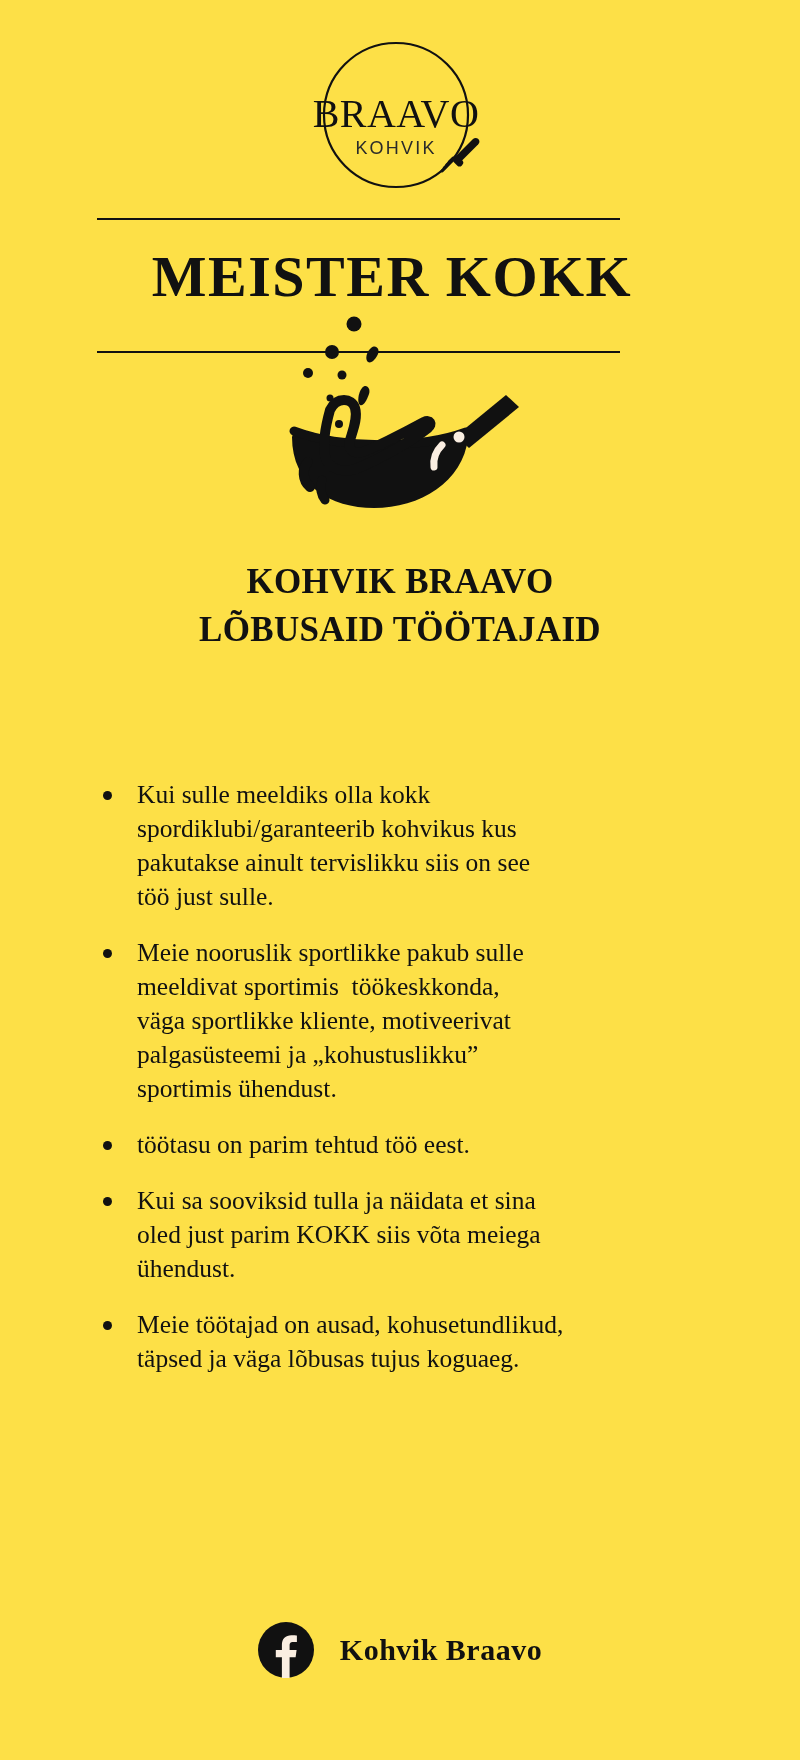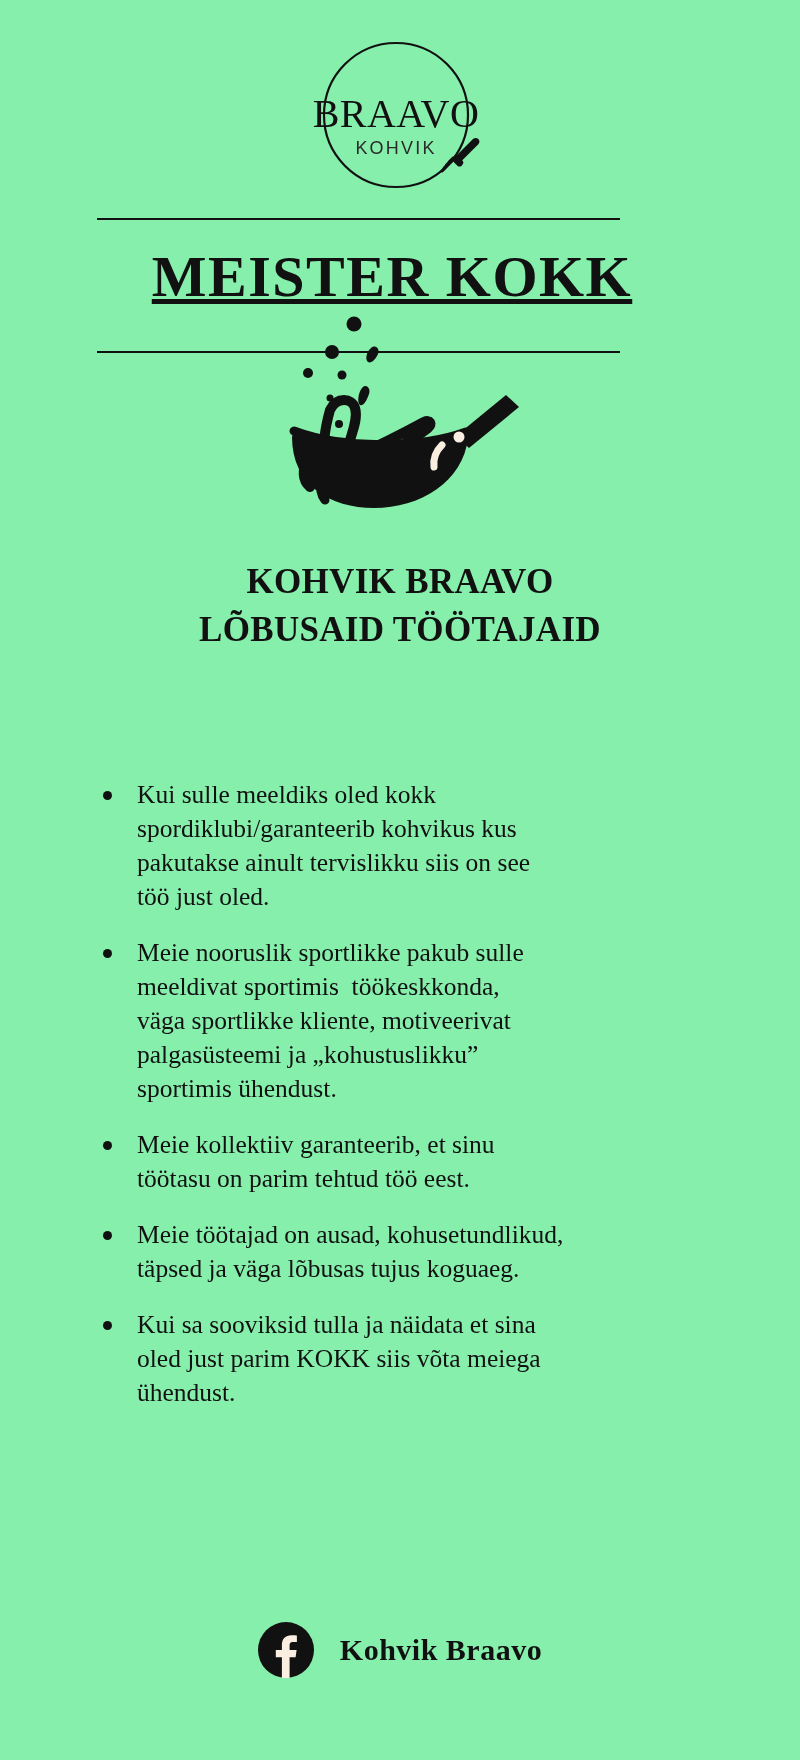--- a/index.html
+++ b/index.html
@@ -11,21 +11,21 @@
     height: 1760px;
     background: #FAEEE1;
     font-family: "Liberation Serif", serif;
     color: #111111;
     overflow: hidden;
   }
   .poster {
     position: relative;
     width: 800px;
     height: 1760px;
-    background: #86efac;
+    background: #fde047;
     box-sizing: border-box;
   }
 
   
   .logo-area {
     position: absolute;
     top: 34px;
     left: 0;
     width: 800px;
     height: 170px;
@@ -52,21 +52,20 @@
     left: 0;
     width: 784px;
     text-align: center;
     font-family: "Liberation Serif", serif;
     font-weight: bold;
     font-size: 58px;
     letter-spacing: 1.5px;
     line-height: 1;
     color: #111111;
     margin: 0;
-    text-decoration: underline;
   }
 
   
   .wok-area {
     position: absolute;
     top: 312px;
     left: 0;
     width: 800px;
     display: flex;
     justify-content: center;
@@ -217,56 +216,55 @@
 
   <h2 class="subheading">
     <span>KOHVIK BRAAVO</span>
     <span>LÕBUSAID TÖÖTAJAID</span>
   </h2>
 
   <ul class="bullets">
     <li class="bullet">
       <span class="bullet-dot"></span>
       <span class="bullet-text">
-        <span class="ln">Kui sulle meeldiks oled kokk</span>
+        <span class="ln">Kui sulle meeldiks olla kokk</span>
         <span class="ln">spordiklubi/garanteerib kohvikus kus</span>
         <span class="ln">pakutakse ainult tervislikku siis on see</span>
-        <span class="ln">töö just oled.</span>
+        <span class="ln">töö just sulle.</span>
       </span>
     </li>
     <li class="bullet">
       <span class="bullet-dot"></span>
       <span class="bullet-text">
         <span class="ln">Meie nooruslik sportlikke pakub sulle</span>
         <span class="ln">meeldivat sportimis  töökeskkonda,</span>
         <span class="ln">väga sportlikke kliente, motiveerivat</span>
         <span class="ln">palgasüsteemi ja „kohustuslikku”</span>
         <span class="ln">sportimis ühendust.</span>
       </span>
     </li>
     <li class="bullet">
       <span class="bullet-dot"></span>
       <span class="bullet-text">
-        <span class="ln">Meie kollektiiv garanteerib, et sinu</span>
         <span class="ln">töötasu on parim tehtud töö eest.</span>
-      </span>
-    </li>
-    <li class="bullet">
-      <span class="bullet-dot"></span>
-      <span class="bullet-text">
-        <span class="ln">Meie töötajad on ausad, kohusetundlikud,</span>
-        <span class="ln">täpsed ja väga lõbusas tujus koguaeg.</span>
       </span>
     </li>
     <li class="bullet">
       <span class="bullet-dot"></span>
       <span class="bullet-text">
         <span class="ln">Kui sa sooviksid tulla ja näidata et sina</span>
         <span class="ln">oled just parim KOKK siis võta meiega</span>
         <span class="ln">ühendust.</span>
+      </span>
+    </li>
+    <li class="bullet">
+      <span class="bullet-dot"></span>
+      <span class="bullet-text">
+        <span class="ln">Meie töötajad on ausad, kohusetundlikud,</span>
+        <span class="ln">täpsed ja väga lõbusas tujus koguaeg.</span>
       </span>
     </li>
   </ul>
 
   <div class="footer">
     <svg class="fb-icon" viewBox="0 0 56 56">
       <circle cx="28" cy="28" r="28" fill="#111111"></circle>
       <path d="M31.6 56 V35.2 h6.0 l1.0 -7.2 h-7.0 v-4.6 c0 -2.1 0.6 -3.5 3.6 -3.5 h3.7 v-6.4
                c-0.7 -0.1 -3.0 -0.3 -5.6 -0.3 c-5.6 0 -9.4 3.4 -9.4 9.6 v5.2 h-6.1 v7.2 h6.1 V56 Z" fill="#FAEEE1"></path>
     </svg>

